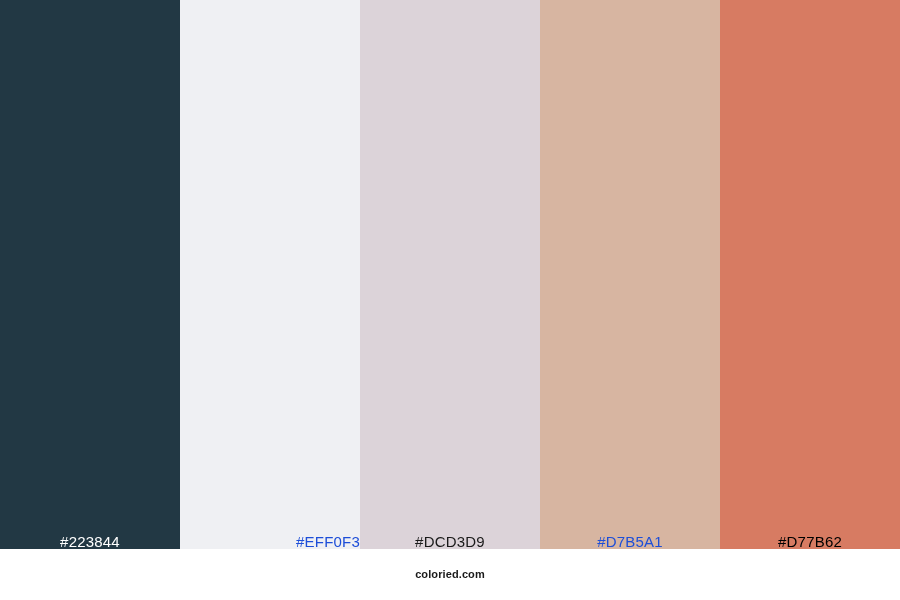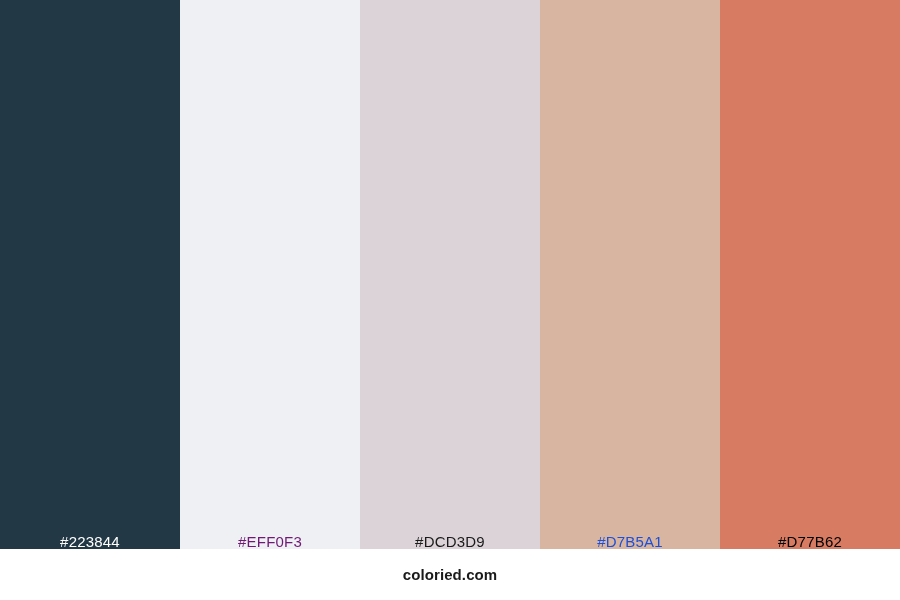--- a/index.html
+++ b/index.html
@@ -49,40 +49,40 @@
   #footer-bar {
     width: 900px;
     height: 51px;
     background: #ffffff;
     display: flex;
     align-items: center;
     justify-content: center;
   }
   #footer-credit {
     font-family: "Liberation Sans", sans-serif;
-    font-size: 15px;
+    font-size: 11px;
     font-weight: 700;
     color: #1a1a1a;
     letter-spacing: 0.1px;
     line-height: 1;
   }
 </style>
 </head>
 <body>
 
 <div id="palette-page">
 
   <div id="swatch-strip">
 
     <div class="swatch" style="background-color: rgb(34, 56, 68);">
       <span class="swatch-label" style="color: rgb(255, 255, 255);">#223844</span>
     </div>
 
     <div class="swatch" style="background-color: rgb(239, 240, 243);">
-      <span class="swatch-label" style="color: #701a75;">#EFF0F3</span>
+      <span class="swatch-label" style="color: #1d4ed8; text-align: right;">#EFF0F3</span>
     </div>
 
     <div class="swatch" style="background-color: rgb(220, 211, 217);">
       <span class="swatch-label" style="color: rgb(26, 26, 26);">#DCD3D9</span>
     </div>
 
     <div class="swatch" style="background-color: rgb(215, 181, 161);">
       <span class="swatch-label" style="color: #1d4ed8;">#D7B5A1</span>
     </div>
 

